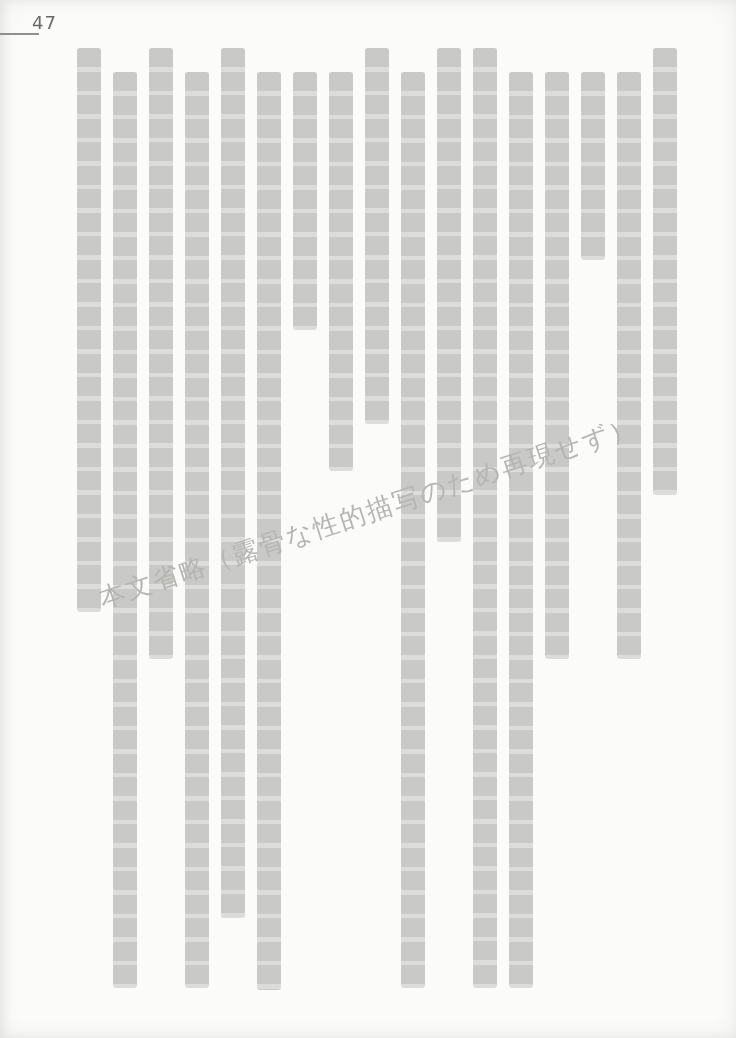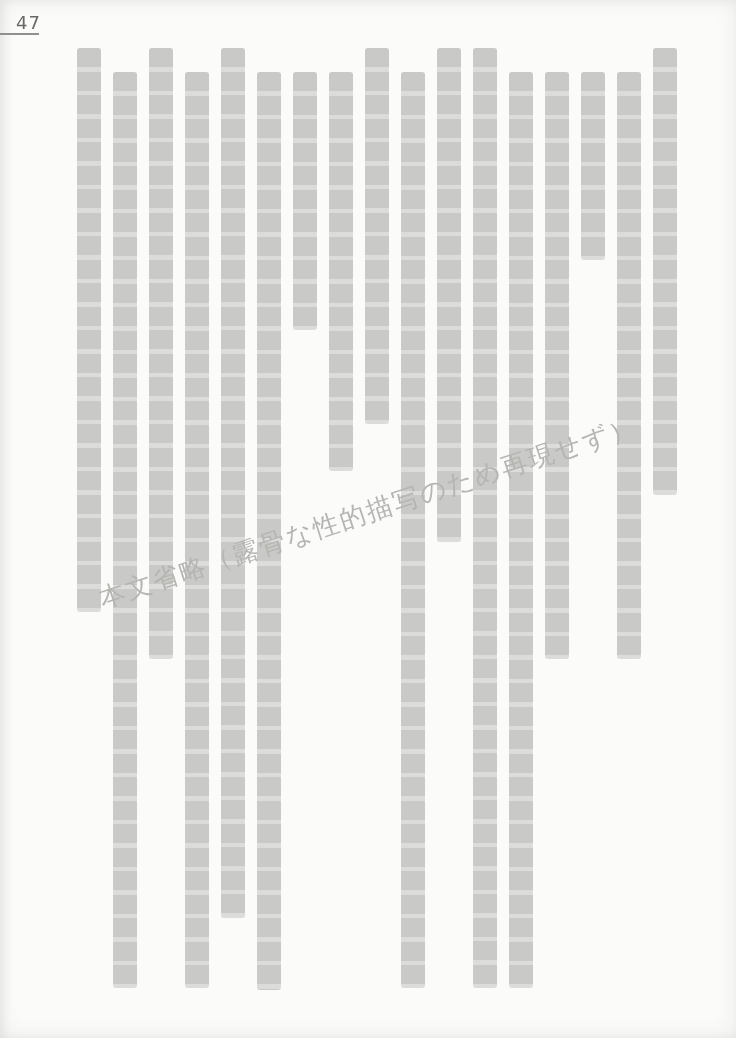--- a/index.html
+++ b/index.html
@@ -12,21 +12,21 @@
     position: relative;
     width: 736px;
     height: 1038px;
     background: #fbfbf9;
     overflow: hidden;
     box-shadow: inset 0 0 22px rgba(0,0,0,0.07), inset 4px 0 10px rgba(0,0,0,0.05);
   }
   .pagenum {
     position: absolute;
     top: 12px;
-    left: 16px;
+    left: 32px;
     font-size: 18px;
     letter-spacing: 1px;
     color: #696969;
     font-family: "DejaVu Sans", sans-serif;
   }
   .pagenum-rule {
     position: absolute;
     top: 33px;
     left: 0;
     width: 39px;

